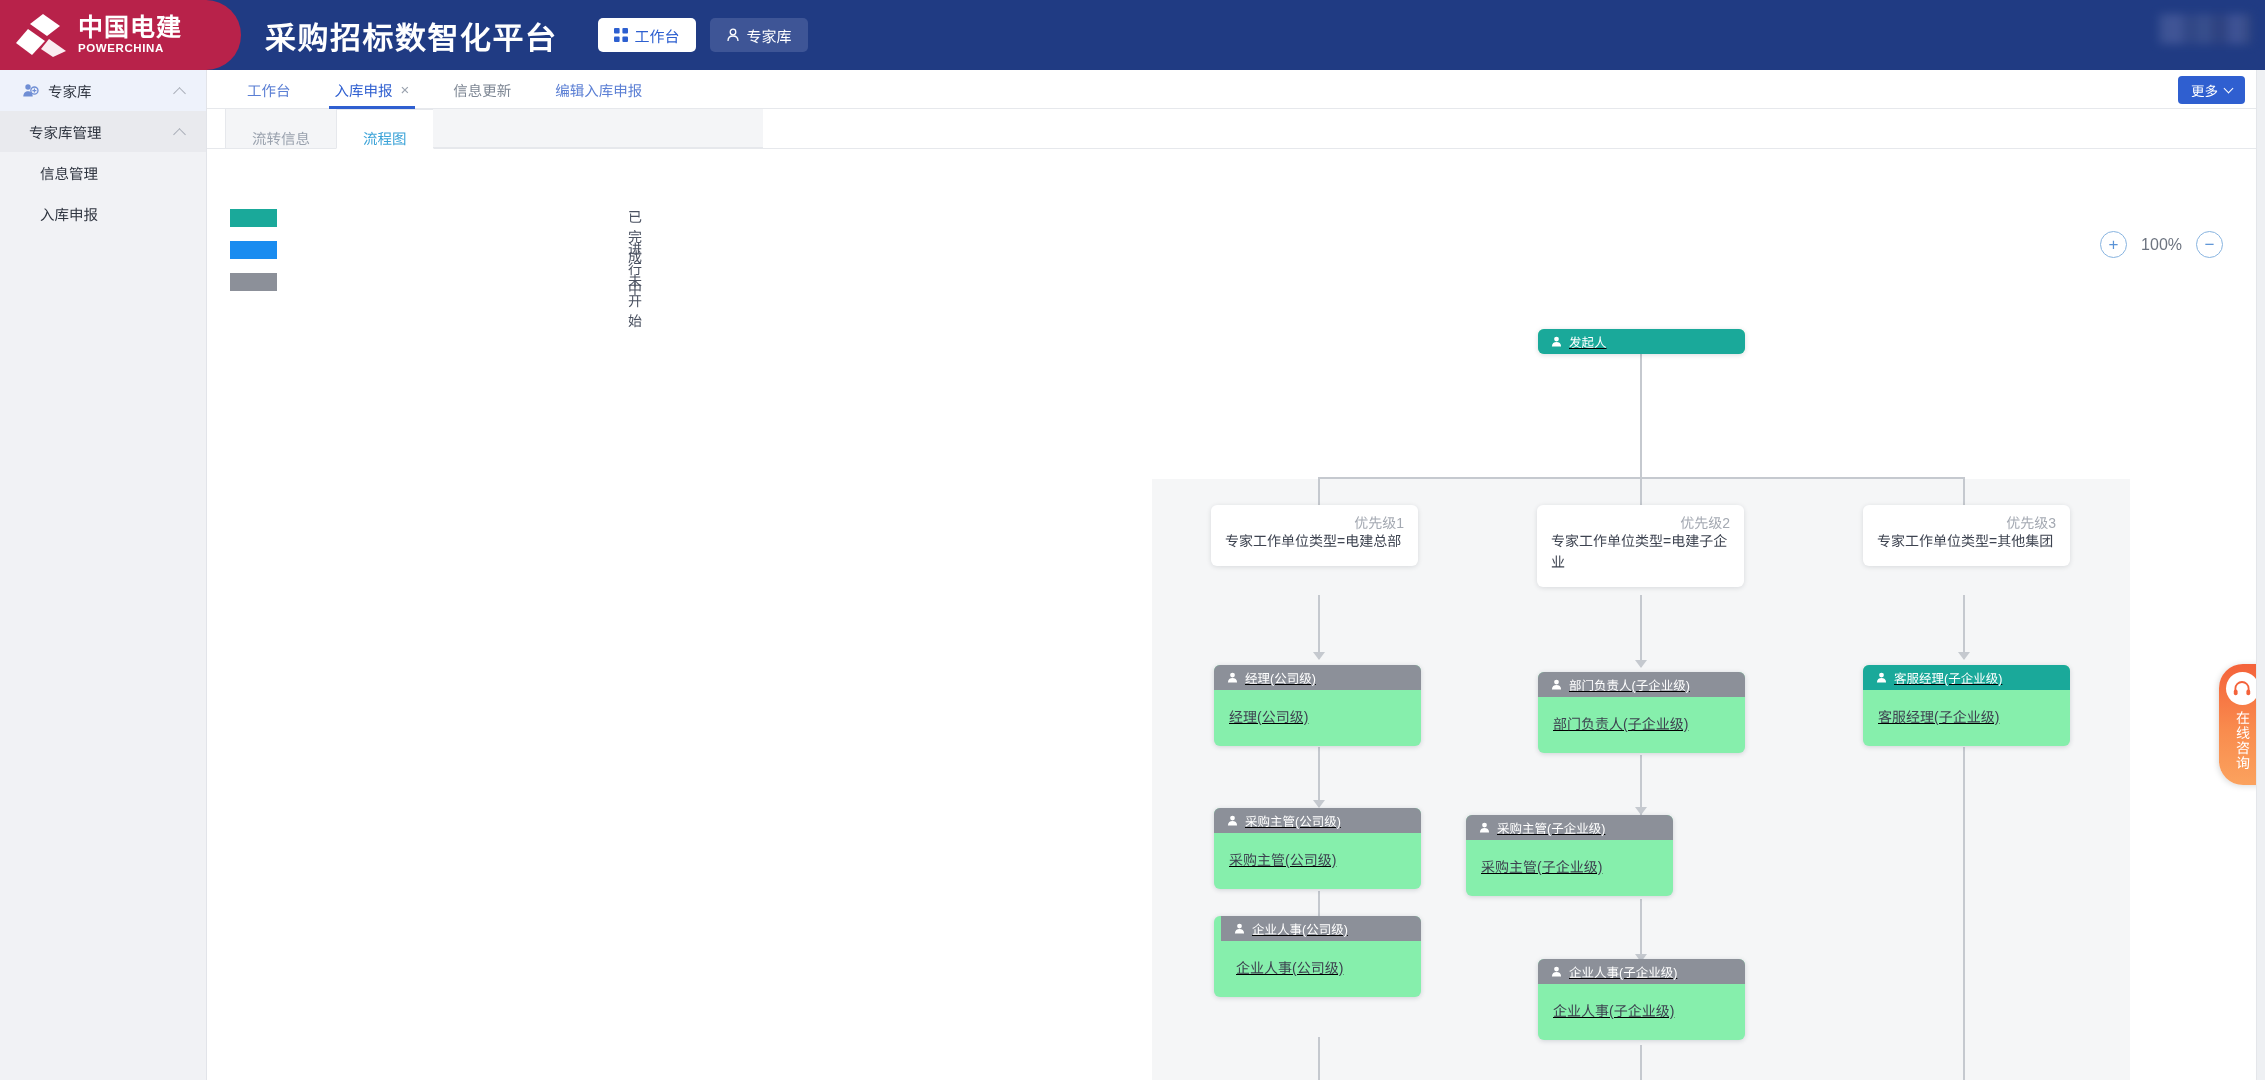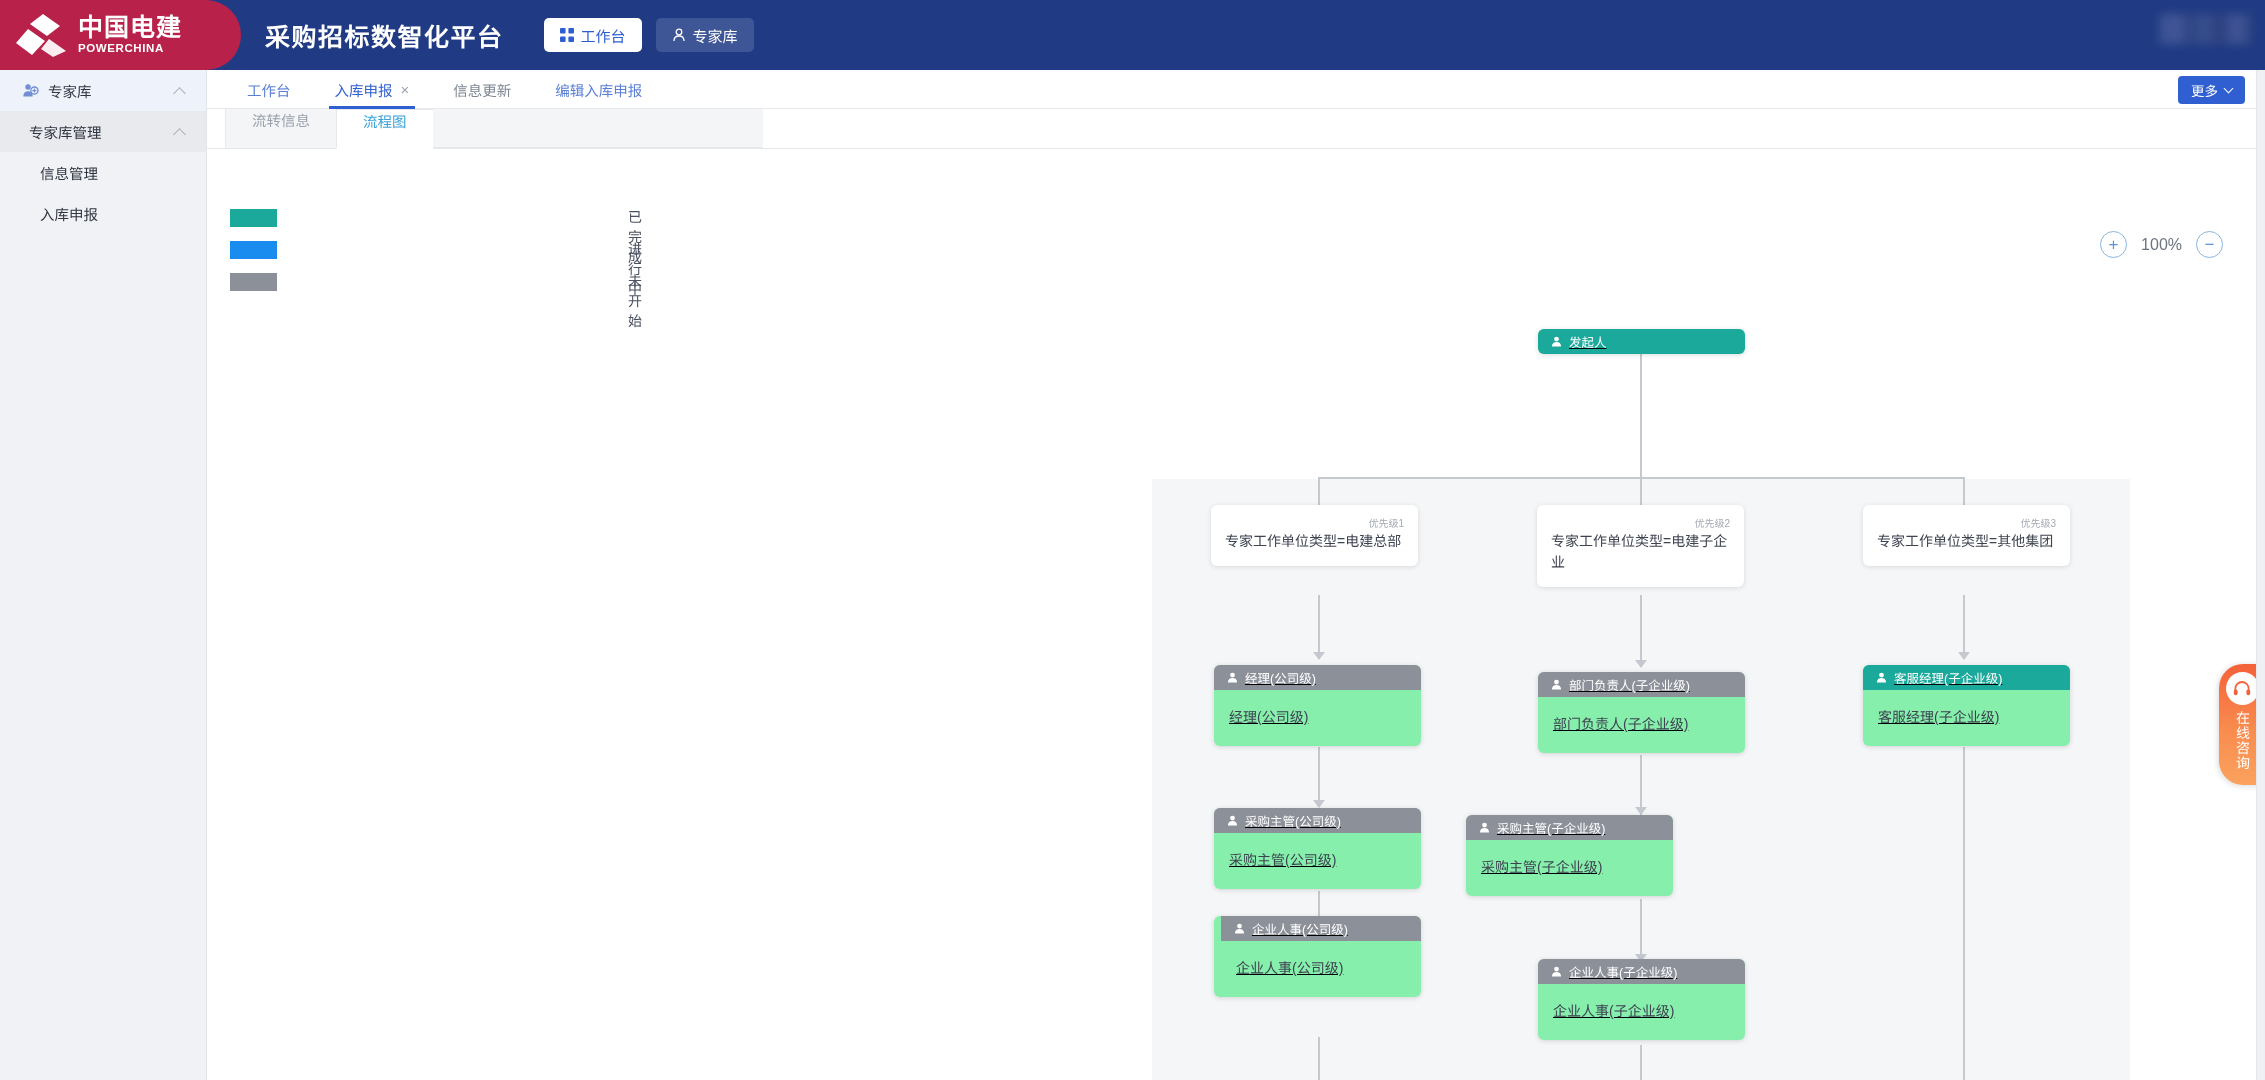--- a/index.html
+++ b/index.html
@@ -34,21 +34,21 @@
   .brand-text { position: relative; z-index: 2; margin-left: 8px; color: #fff; }
   .brand-cn {
     font-size: 25px; font-weight: 700; letter-spacing: 1px; line-height: 26px;
     font-family: "DejaVu Sans", sans-serif;
   }
   .brand-en {
     font-size: 11.5px; font-weight: 700; letter-spacing: 0.6px; line-height: 14px;
   }
   .app-title {
     margin-left: 58px; color: #ffffff;
-    font-size: 25px; font-weight: 700; letter-spacing: 1.5px;
+    font-size: 31px; font-weight: 700; letter-spacing: 1.5px;
     font-family: "DejaVu Sans", sans-serif;
   }
   .header-btns { margin-left: 40px; display: flex; gap: 14px; align-items: center; }
   .hbtn {
     display: flex; align-items: center; gap: 7px;
     height: 34px; padding: 0 16px; border-radius: 5px;
     font-size: 15px; cursor: pointer; white-space: nowrap;
   }
   .hbtn.active { background: #ffffff; color: #2d5fd0; }
   .hbtn.ghost { background: #3e5596; color: #ffffff; }
@@ -120,21 +120,21 @@
     transform: rotate(45deg);
   }
 
   
   .subtabs {
     height: 40px; background: #ffffff;
     display: flex; align-items: flex-end; padding-left: 18px;
     border-bottom: 1px solid #e6e8ec;
   }
   .subtab {
-    height: 40px; display: flex; align-items: flex-start; padding: 0 26px;
+    height: 40px; display: flex; align-items: flex-end; padding: 0 26px;
     font-size: 14.5px; color: #9aa2ae; cursor: pointer;
     background: #f4f5f7; border: 1px solid #e6e8ec; border-bottom: none;
     margin-right: -1px;
   }
   .subtab.active {
     background: #ffffff; color: #3ba3d8; border-bottom: 1px solid #ffffff;
     margin-bottom: -1px;
   }
   .subtab-filler { flex: 1; border-bottom: 1px solid #e6e8ec; height: 40px; background: #f4f5f7; max-width: 330px; }
 
@@ -194,21 +194,21 @@
   }
   .node.start .node-body { padding: 19px 15px 21px 15px; }
 
   
   .cond {
     position: absolute; width: 207px;
     background: #ffffff; border-radius: 6px;
     box-shadow: 0 1px 5px rgba(20,30,50,.13);
     padding: 11px 14px 14px 14px;
   }
-  .cond-prio { text-align: right; font-size: 10px; color: #a4a9b2; line-height: 15px; }
+  .cond-prio { text-align: right; font-size: 14px; color: #a4a9b2; line-height: 15px; }
   .cond-text { font-size: 14px; color: #3d4350; line-height: 21px; }
 
   
   .consult {
     position: absolute; right: 0; top: 515px;
     width: 46px; padding: 8px 0 14px 0;
     border-radius: 24px 0 0 24px;
     background: linear-gradient(180deg,#f4623a 0%,#f98c4e 55%,#fba25e 100%);
     display: flex; flex-direction: column; align-items: center;
     cursor: pointer; box-shadow: -1px 1px 6px rgba(0,0,0,.15);

